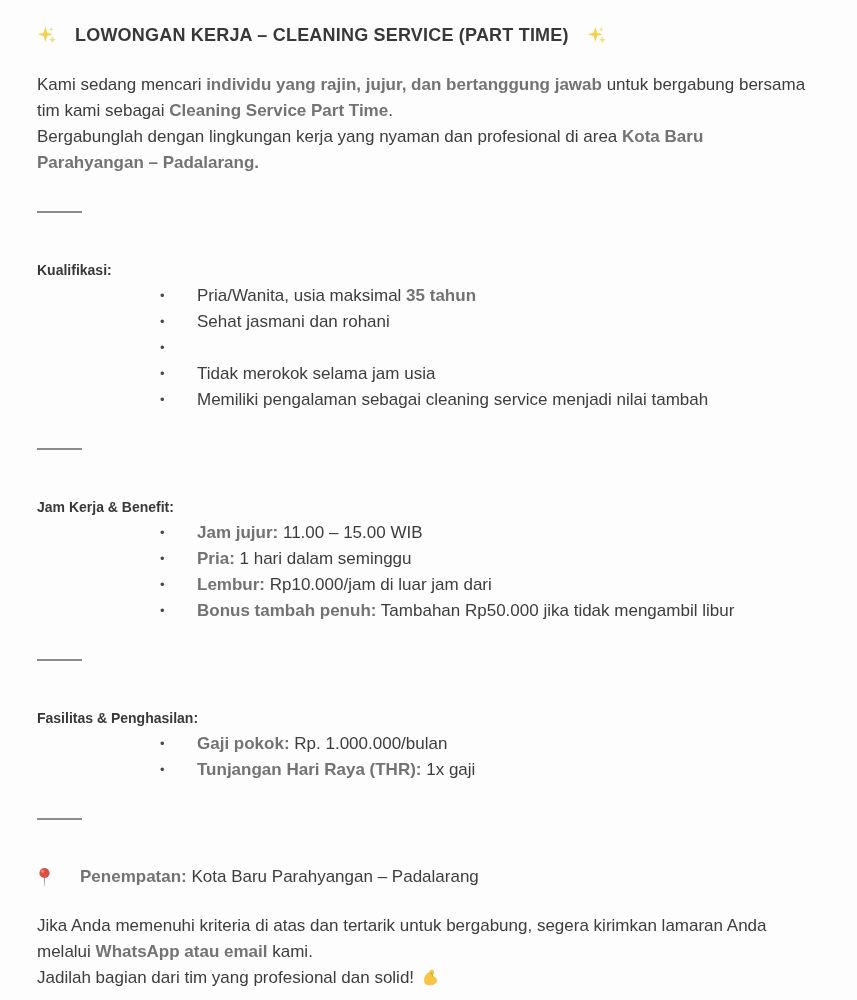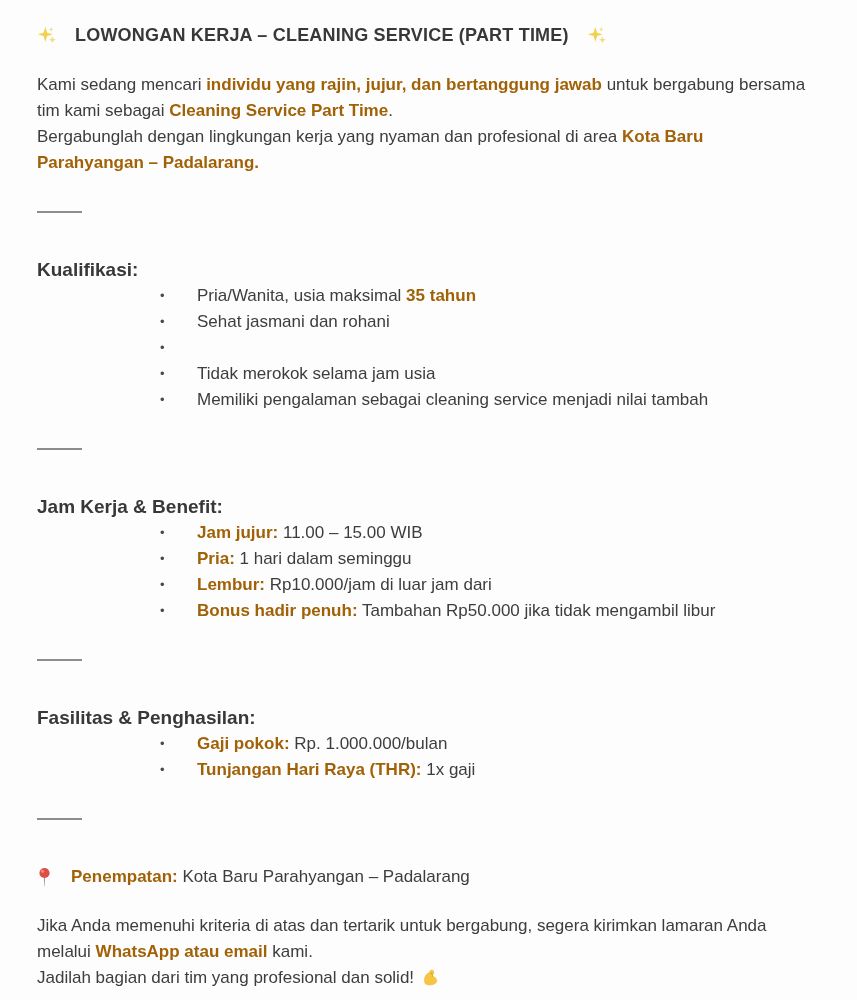--- a/index.html
+++ b/index.html
@@ -26,49 +26,49 @@
   .intro .para { margin: 0; }
 
   .divider {
     width: 45px; height: 2px;
     background: #8c8c8c;
     margin-top: 35px;
   }
 
   .section-heading {
     margin: 44px 0 0 0;
-    font-size: 19px; font-weight: 700; line-height: 26px;
+    font-size: 14px; font-weight: 700; line-height: 26px;
     color: #383838;
   }
 
   ul.bullets { list-style: none; margin: 0; padding: 0; }
   .bullet-item { display: flex; align-items: flex-start; }
   .bullet-item .dot {
     flex: none;
     margin-left: 123px;
     width: 37px;
     font-size: 13px;
     line-height: 26px;
     color: #4a4a4a;
   }
   .bullet-item .li-text { flex: 1; }
 
   .placement {
     margin-top: 44px;
-    display: flex; align-items: center; gap: 19px;
+    display: flex; align-items: center; gap: 28px;
   }
   .placement .ptext { line-height: 26px; }
 
   .closing { margin-top: 23px; }
   .closing .para { margin: 0; }
   .inline-icon {
     display: inline-block; vertical-align: -4px; margin-left: 7px;
   }
 
-  b, .b { font-weight: 700; color: #a16207; text-align: center; }
+  b, .b { font-weight: 700; color: #737373; text-align: center; }
 </style>
 </head>
 <body>
 
 <div class="page">
 
   <h1 class="title">
     <span class="icon">
       <svg width="20" height="20" viewBox="0 0 24 24">
         <path d="M10 2 L12.1 9.2 L19 11.2 L12.1 13.2 L10 20.4 L7.9 13.2 L1 11.2 L7.9 9.2 Z" fill="#f2d14e"></path>
@@ -127,21 +127,21 @@
     <li class="bullet-item">
       <span class="dot">•</span>
       <span class="li-text"><span class="b">Pria:</span><span> 1 hari dalam seminggu</span></span>
     </li>
     <li class="bullet-item">
       <span class="dot">•</span>
       <span class="li-text"><span class="b">Lembur:</span><span> Rp10.000/jam di luar jam dari</span></span>
     </li>
     <li class="bullet-item">
       <span class="dot">•</span>
-      <span class="li-text"><span class="b">Bonus hadir penuh:</span><span> Tambahan Rp50.000 jika tidak mengambil libur</span></span>
+      <span class="li-text"><span class="b">Bonus tambah penuh:</span><span> Tambahan Rp50.000 jika tidak mengambil libur</span></span>
     </li>
   </ul>
 
   <div class="divider"></div>
 
   <h2 class="section-heading">Fasilitas &amp; Penghasilan:</h2>
   <ul class="bullets">
     <li class="bullet-item">
       <span class="dot">•</span>
       <span class="li-text"><span class="b">Gaji pokok:</span><span> Rp. 1.000.000/bulan</span></span>

